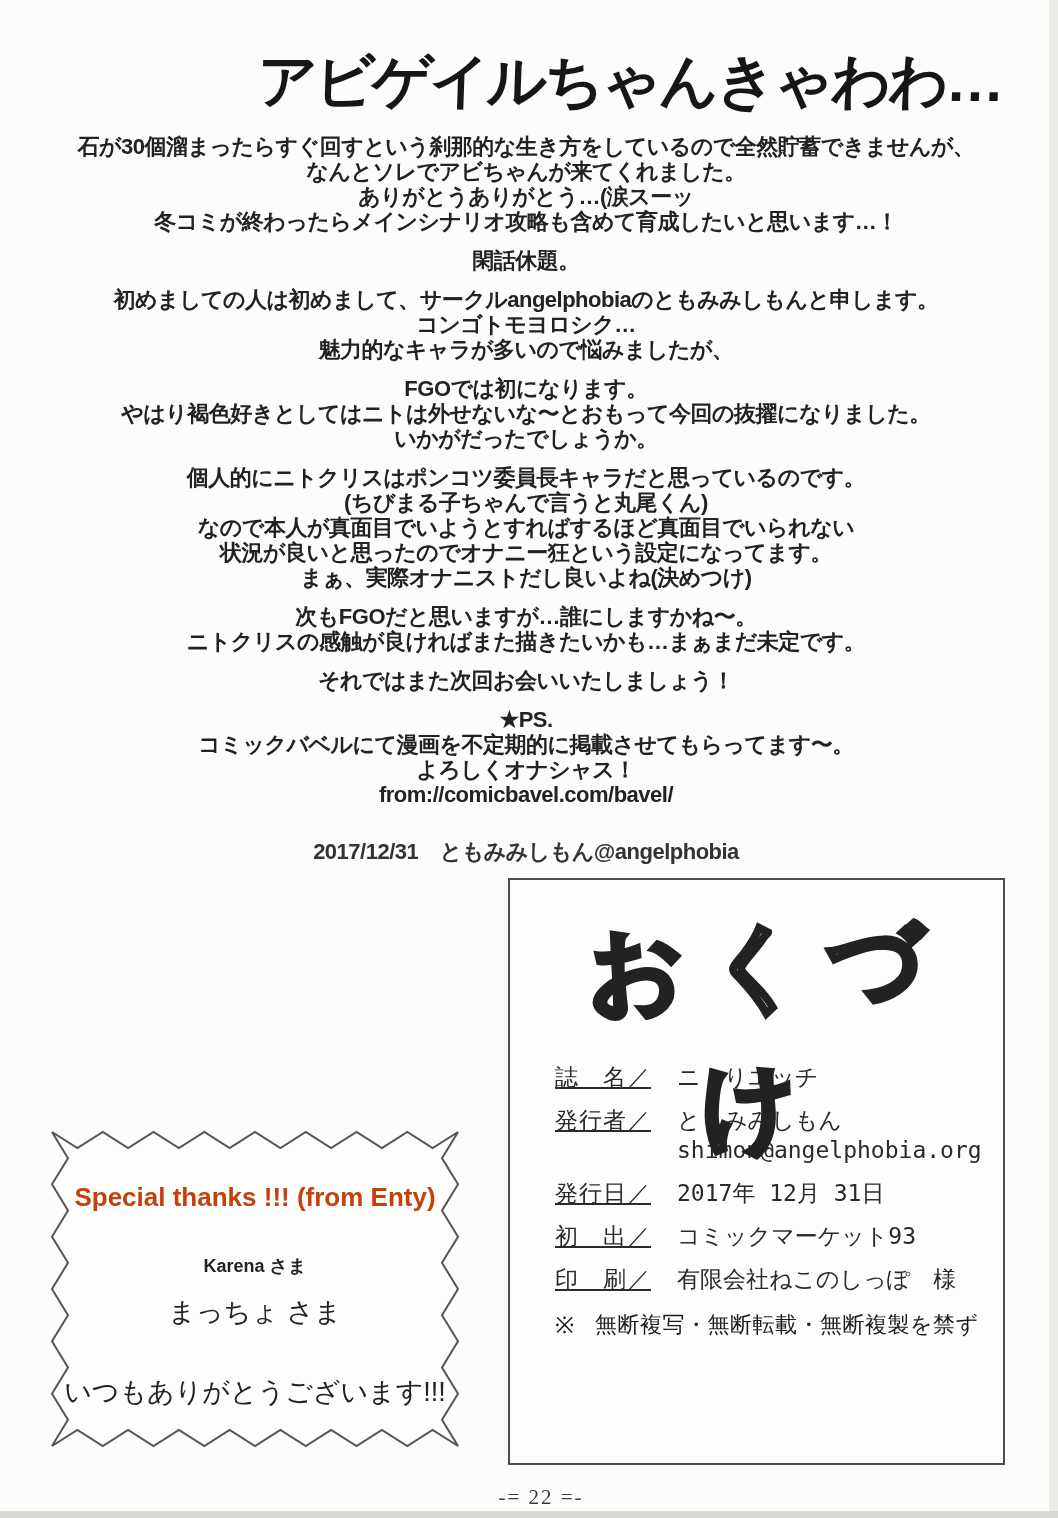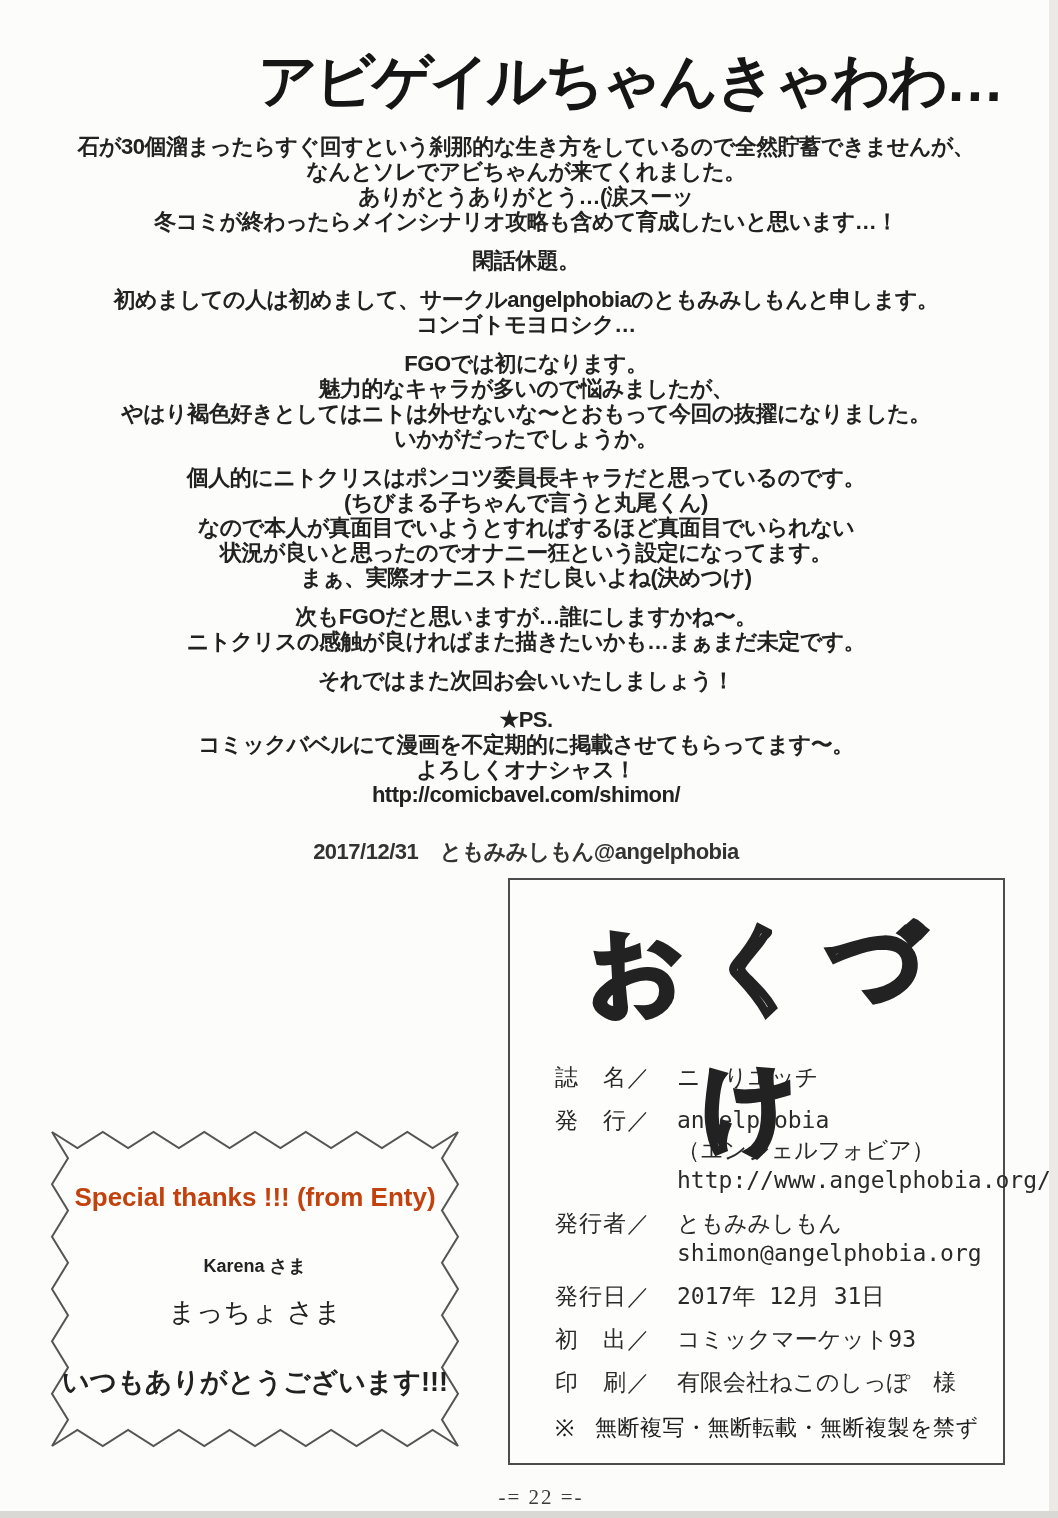--- a/index.html
+++ b/index.html
@@ -51,38 +51,38 @@
     font-size:94px;line-height:140px;font-weight:bold;
     color:#ffffff;
     -webkit-text-stroke:5px #222;
     letter-spacing:24px;text-indent:24px;
     transform:rotate(-2deg);
   }
   .col-rows{margin:26px 0 0 45px;font-size:22px;}
   .col-row{display:flex;margin-bottom:13px;}
   .col-label{
     width:122px;flex:none;
-    font-size:23px;line-height:30px;letter-spacing:1px;color:#2a2a2a;
+    font-size:23px;line-height:30px;letter-spacing:1px;color:#2a2a2a;text-decoration:underline;
   }
   .col-values{
     font-family:"DejaVu Sans Mono","Liberation Sans",sans-serif;
     font-size:23px;line-height:30px;color:#2a2a2a;
   }
   .notice-row{display:flex;margin-top:16px;}
   .notice-mark{width:40px;flex:none;font-size:23px;line-height:30px;}
   .notice-text{font-size:22px;line-height:30px;letter-spacing:0.5px;}
 
   
   .thanks{position:absolute;left:50px;top:1130px;width:410px;height:318px;}
   .thanks svg{position:absolute;left:0;top:0;}
   .thanks-content{position:absolute;left:0;top:0;width:100%;height:100%;text-align:center;}
   .thanks-heading{position:absolute;top:52px;width:100%;font-size:26px;font-weight:bold;color:#c2410c;}
   .thanks-name1{position:absolute;top:124px;width:100%;font-size:18px;font-weight:bold;color:#222;}
   .thanks-name2{position:absolute;top:164px;width:100%;font-size:27px;font-weight:normal;color:#222;}
-  .thanks-closing{position:absolute;top:234px;width:100%;font-size:27px;font-weight:bold;color:#222;}
+  .thanks-closing{position:absolute;top:244px;width:100%;font-size:27px;font-weight:normal;color:#222;}
 
   
   .page-num{
     position:absolute;bottom:8px;left:12px;width:100%;
     text-align:center;
     font-family:"Liberation Serif",serif;
     font-size:21px;color:#3a3a3a;letter-spacing:2px;
   }
 </style>
 </head>
@@ -93,58 +93,50 @@
   <div class="main-title">アビゲイルちゃんきゃわわ…</div>
 
   <div class="afterword">
     <div class="ln">石が30個溜まったらすぐ回すという刹那的な生き方をしているので全然貯蓄できませんが、</div>
     <div class="ln">なんとソレでアビちゃんが来てくれました。</div>
     <div class="ln">ありがとうありがとう…(涙スーッ</div>
     <div class="ln">冬コミが終わったらメインシナリオ攻略も含めて育成したいと思います…！</div>
     <div class="ln g">閑話休題。</div>
     <div class="ln g">初めましての人は初めまして、サークルangelphobiaのともみみしもんと申します。</div>
     <div class="ln">コンゴトモヨロシク…</div>
+    <div class="ln">魅力的なキャラが多いので悩みましたが、</div>
     <div class="ln g">FGOでは初になります。</div>
-    <div class="ln">魅力的なキャラが多いので悩みましたが、</div>
     <div class="ln">やはり褐色好きとしてはニトは外せないな〜とおもって今回の抜擢になりました。</div>
     <div class="ln">いかがだったでしょうか。</div>
     <div class="ln g">個人的にニトクリスはポンコツ委員長キャラだと思っているのです。</div>
     <div class="ln">(ちびまる子ちゃんで言うと丸尾くん)</div>
     <div class="ln">なので本人が真面目でいようとすればするほど真面目でいられない</div>
     <div class="ln">状況が良いと思ったのでオナニー狂という設定になってます。</div>
     <div class="ln">まぁ、実際オナニストだし良いよね(決めつけ)</div>
     <div class="ln g">次もFGOだと思いますが…誰にしますかね〜。</div>
     <div class="ln">ニトクリスの感触が良ければまた描きたいかも…まぁまだ未定です。</div>
     <div class="ln g">それではまた次回お会いいたしましょう！</div>
     <div class="ln g">★PS.</div>
     <div class="ln">コミックバベルにて漫画を不定期的に掲載させてもらってます〜。</div>
     <div class="ln">よろしくオナシャス！</div>
-    <div class="ln">http://comicbavel.com/shimon/</div>
+    <div class="ln">from://comicbavel.com/bavel/</div>
     <div class="ln date-line">2017/12/31　ともみみしもん@angelphobia</div>
   </div>
 
   <div class="colophon">
     <div class="okuzuke-title">おくづけ</div>
     <div class="col-rows">
 
       <div class="col-row">
         <div class="col-label">誌　名／</div>
         <div class="col-values">
           <div>ニトりエッチ</div>
         </div>
       </div>
 
-      <div class="col-row">
-        <div class="col-label">発　行／</div>
-        <div class="col-values">
-          <div>angelphobia</div>
-          <div>（エンジェルフォビア）</div>
-          <div>http://www.angelphobia.org/</div>
-        </div>
-      </div>
 
       <div class="col-row">
         <div class="col-label">発行者／</div>
         <div class="col-values">
           <div>ともみみしもん</div>
           <div>shimon@angelphobia.org</div>
         </div>
       </div>
 
       <div class="col-row">

